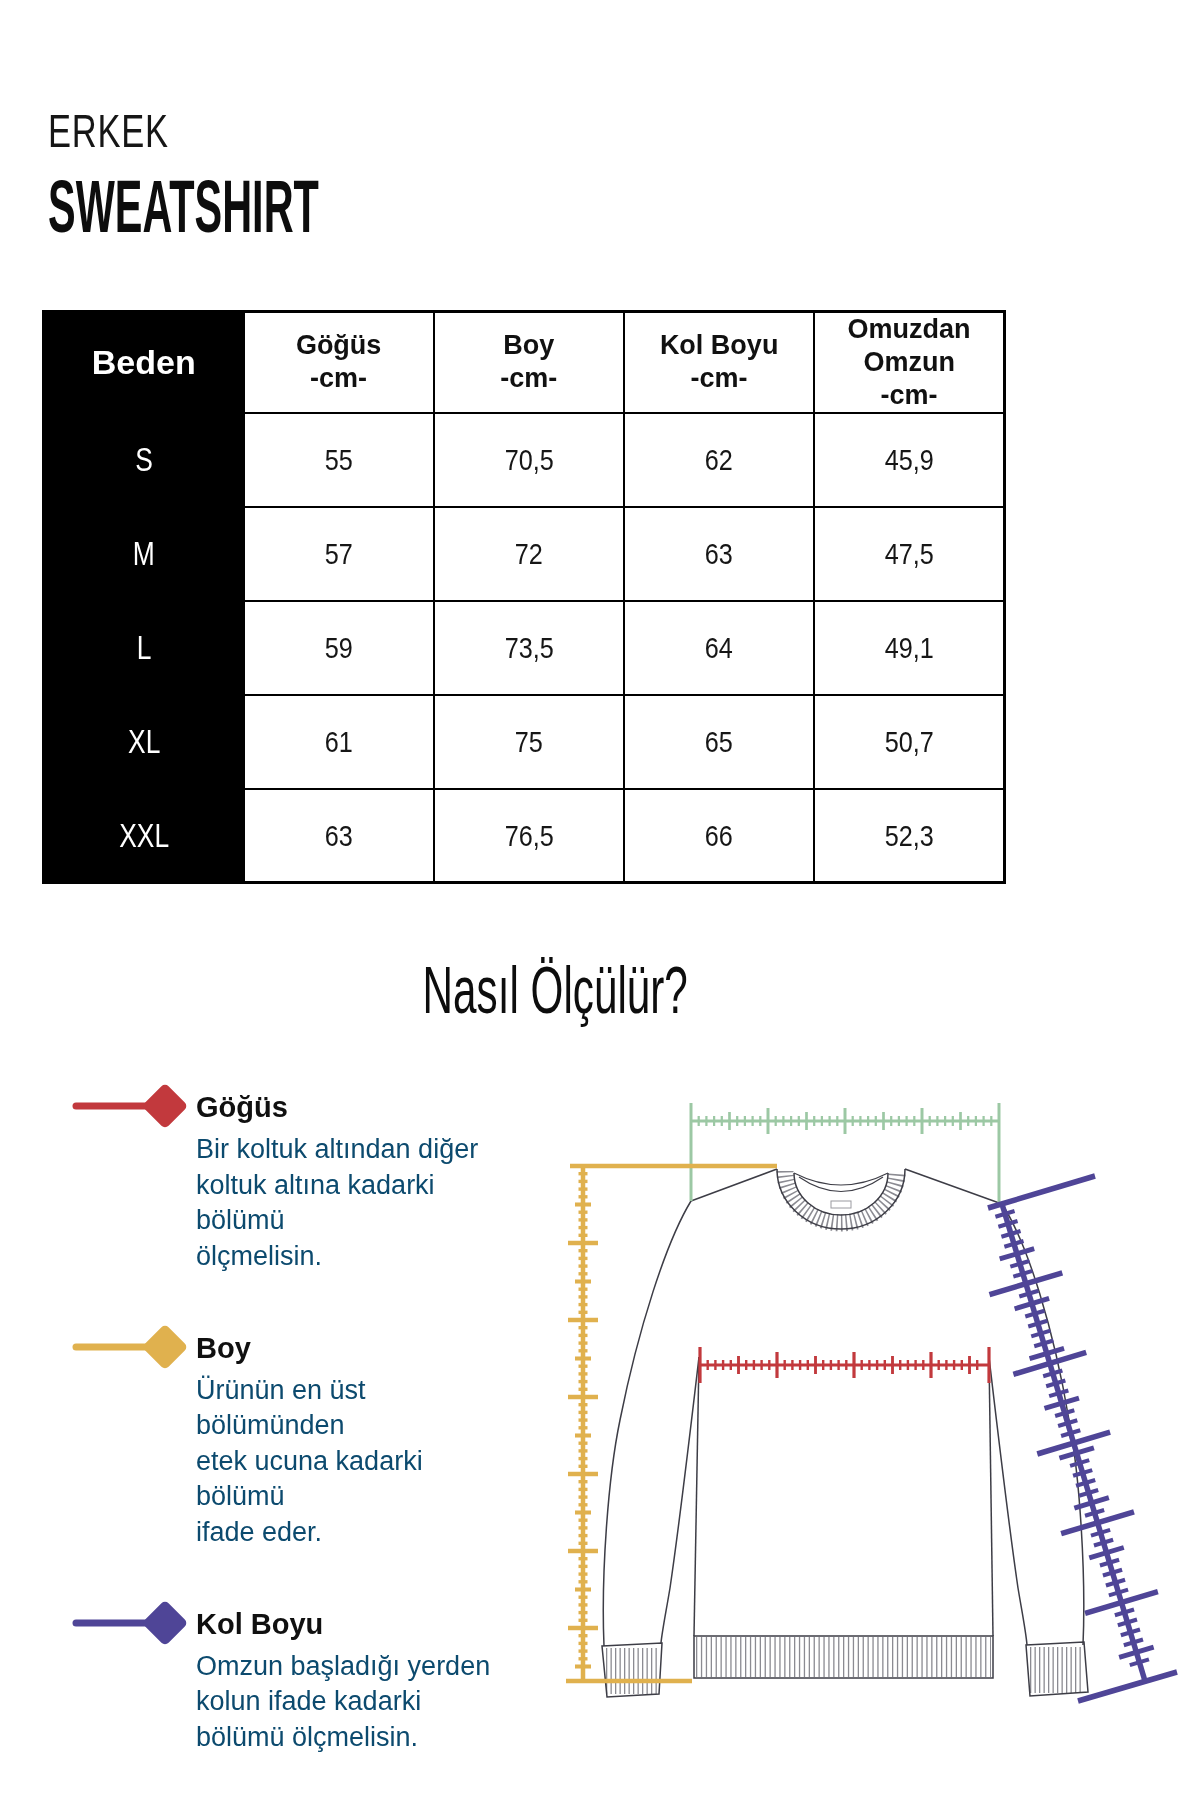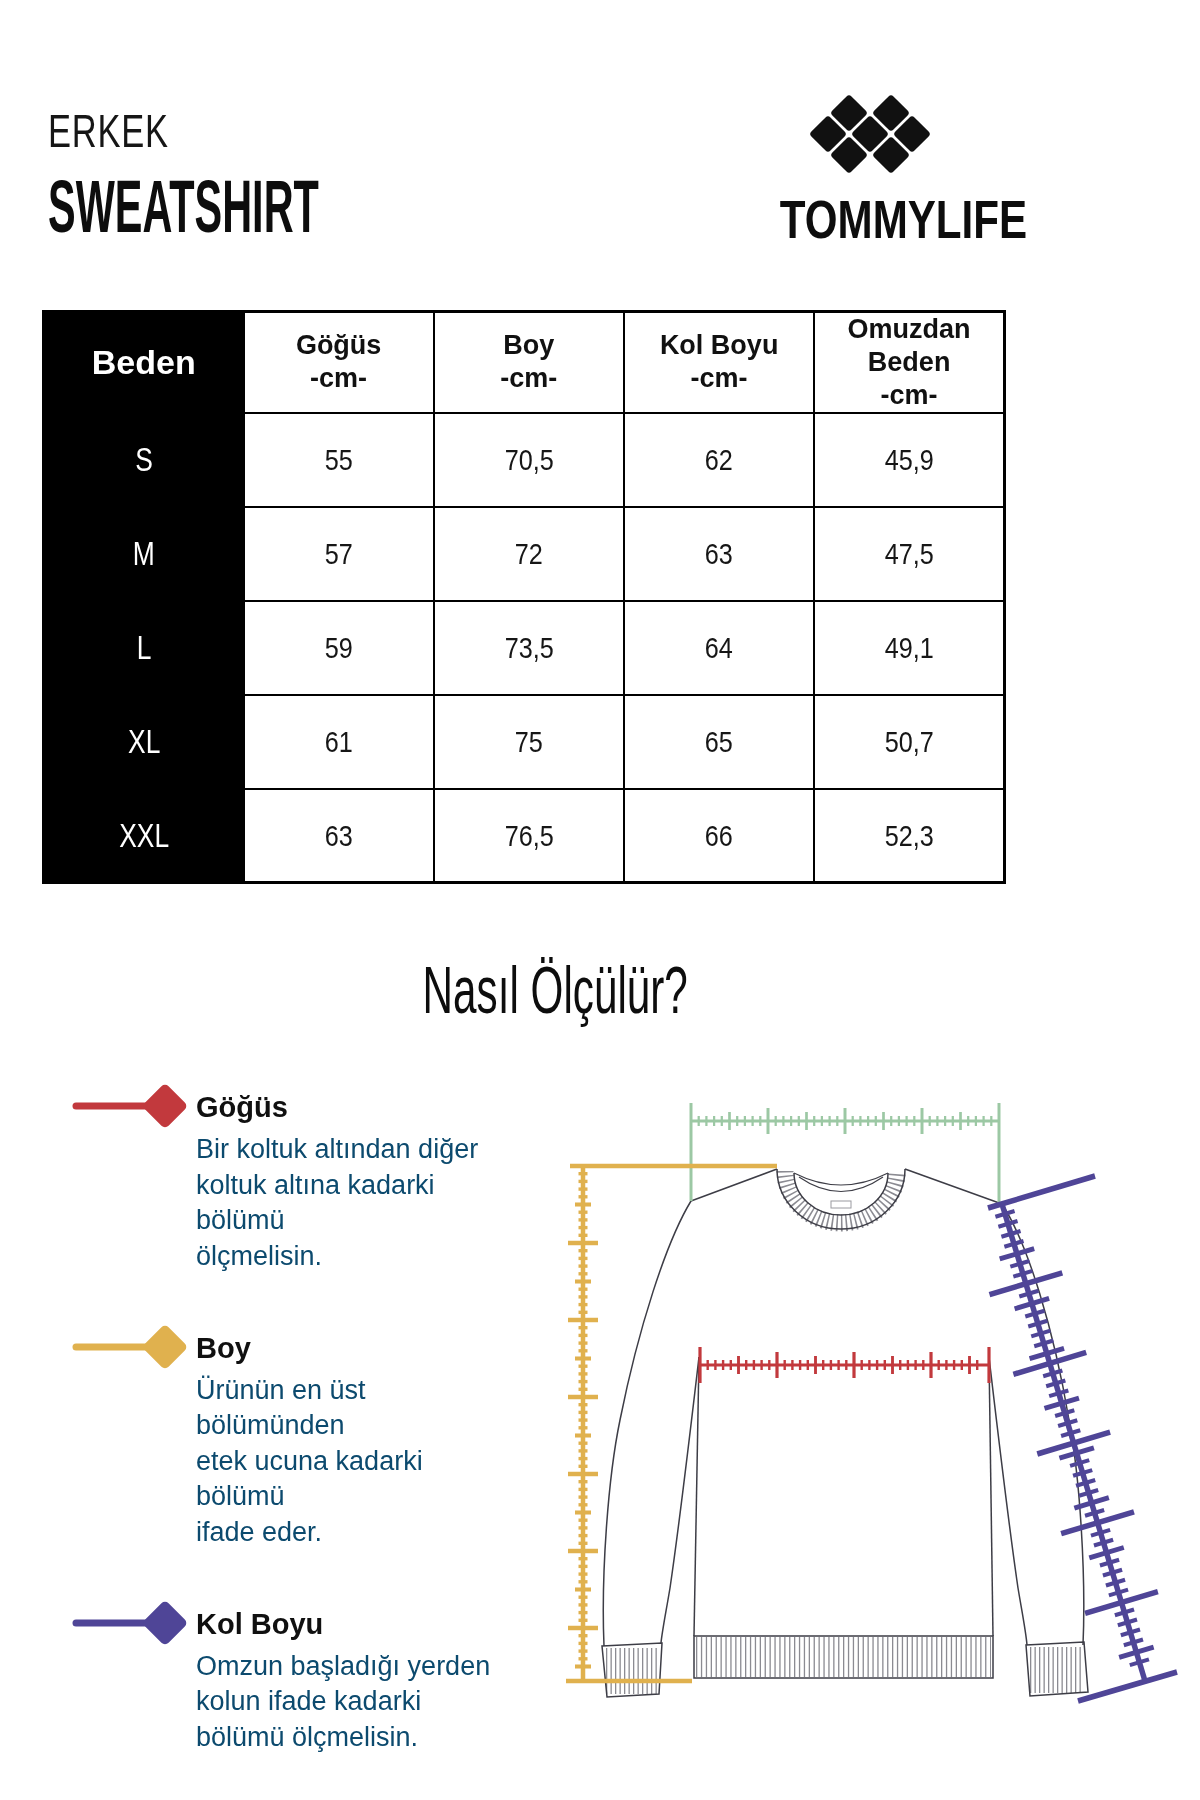--- a/index.html
+++ b/index.html
@@ -51,55 +51,41 @@
 </head>
 <body>
 
 <div class="page">
 
   <div class="brand-block">
     <span class="cat">ERKEK</span>
     <span class="prod">SWEATSHIRT</span>
   </div>
 
-  <div class="logo-block">
-    <svg class="logo-icon" width="140" height="96" viewBox="810 92 140 96">
-      <g fill="#111">
-        <rect x="840.5" y="105.5" width="27" height="27" rx="3.5" transform="rotate(45 854 119)"></rect>
-        <rect x="882.5" y="105.5" width="27" height="27" rx="3.5" transform="rotate(45 896 119)"></rect>
-        <rect x="819.5" y="126.5" width="27" height="27" rx="3.5" transform="rotate(45 833 140)"></rect>
-        <rect x="861.5" y="126.5" width="27" height="27" rx="3.5" transform="rotate(45 875 140)"></rect>
-        <rect x="903.5" y="126.5" width="27" height="27" rx="3.5" transform="rotate(45 917 140)"></rect>
-        <rect x="840.5" y="147.5" width="27" height="27" rx="3.5" transform="rotate(45 854 161)"></rect>
-        <rect x="882.5" y="147.5" width="27" height="27" rx="3.5" transform="rotate(45 896 161)"></rect>
-      </g>
-    </svg>
-    <span class="logo-text">TOMMYLIFE</span>
-  </div>
 
   <table class="size-table">
     <tbody>
         <tr class="head">
       <th class="dark" style="width:200px">
         <div class="beden-label">Beden</div>
       </th>
       <th>
         <div class="col-label">Göğüs</div>
         <div class="col-unit">-cm-</div>
       </th>
       <th>
         <div class="col-label">Boy</div>
         <div class="col-unit">-cm-</div>
       </th>
       <th>
         <div class="col-label">Kol Boyu</div>
         <div class="col-unit">-cm-</div>
       </th>
       <th>
-        <div class="col-label">Omuzdan Beden</div>
+        <div class="col-label">Omuzdan Omzun</div>
         <div class="col-unit">-cm-</div>
       </th>
     </tr>
     <tr class="row">
       <td class="dark"><span class="cell-size">S</span></td>
       <td><span class="cell-num">55</span></td>
       <td><span class="cell-num">70,5</span></td>
       <td><span class="cell-num">62</span></td>
       <td><span class="cell-num">45,9</span></td>
     </tr>

